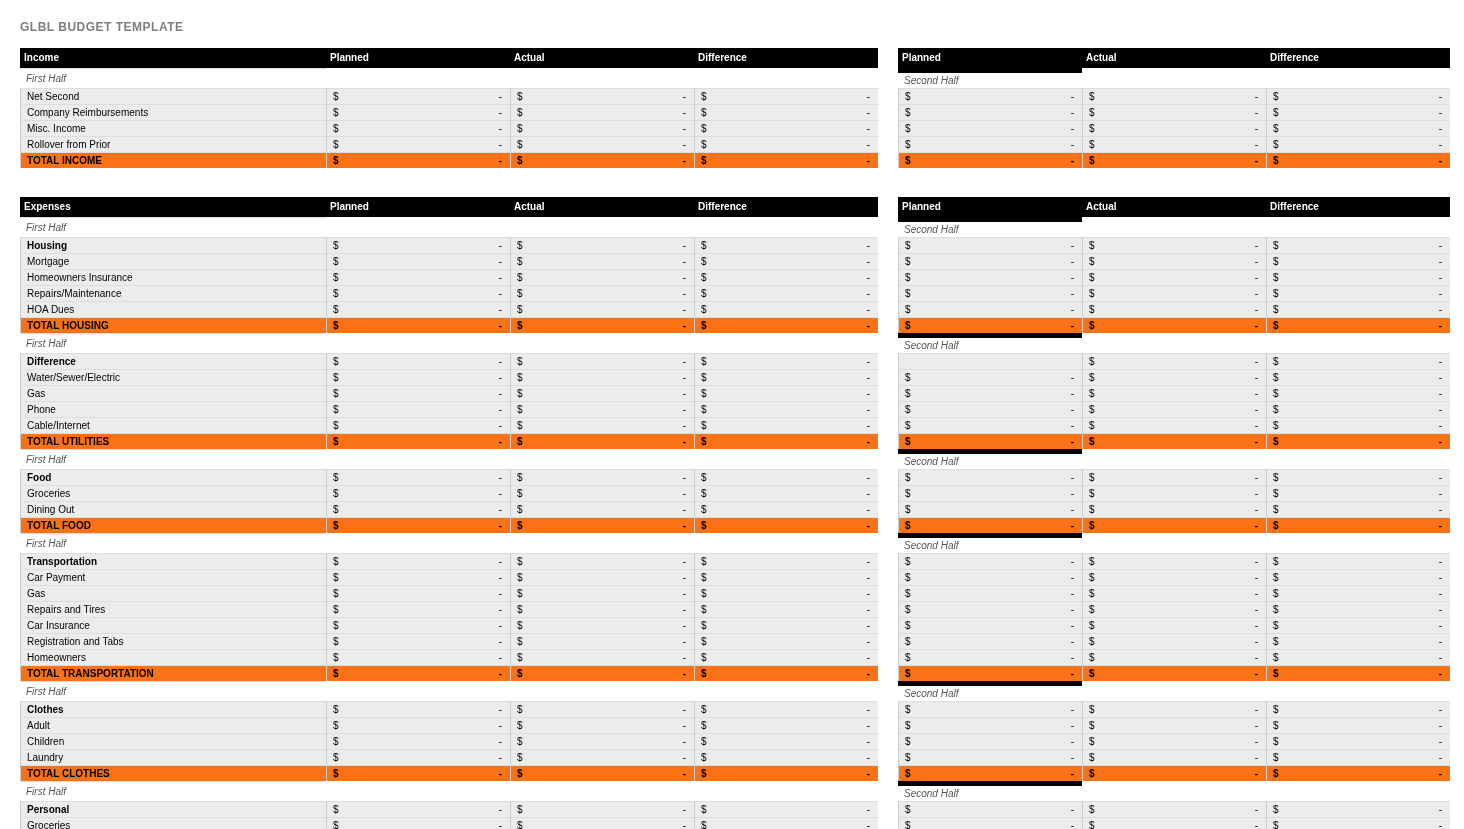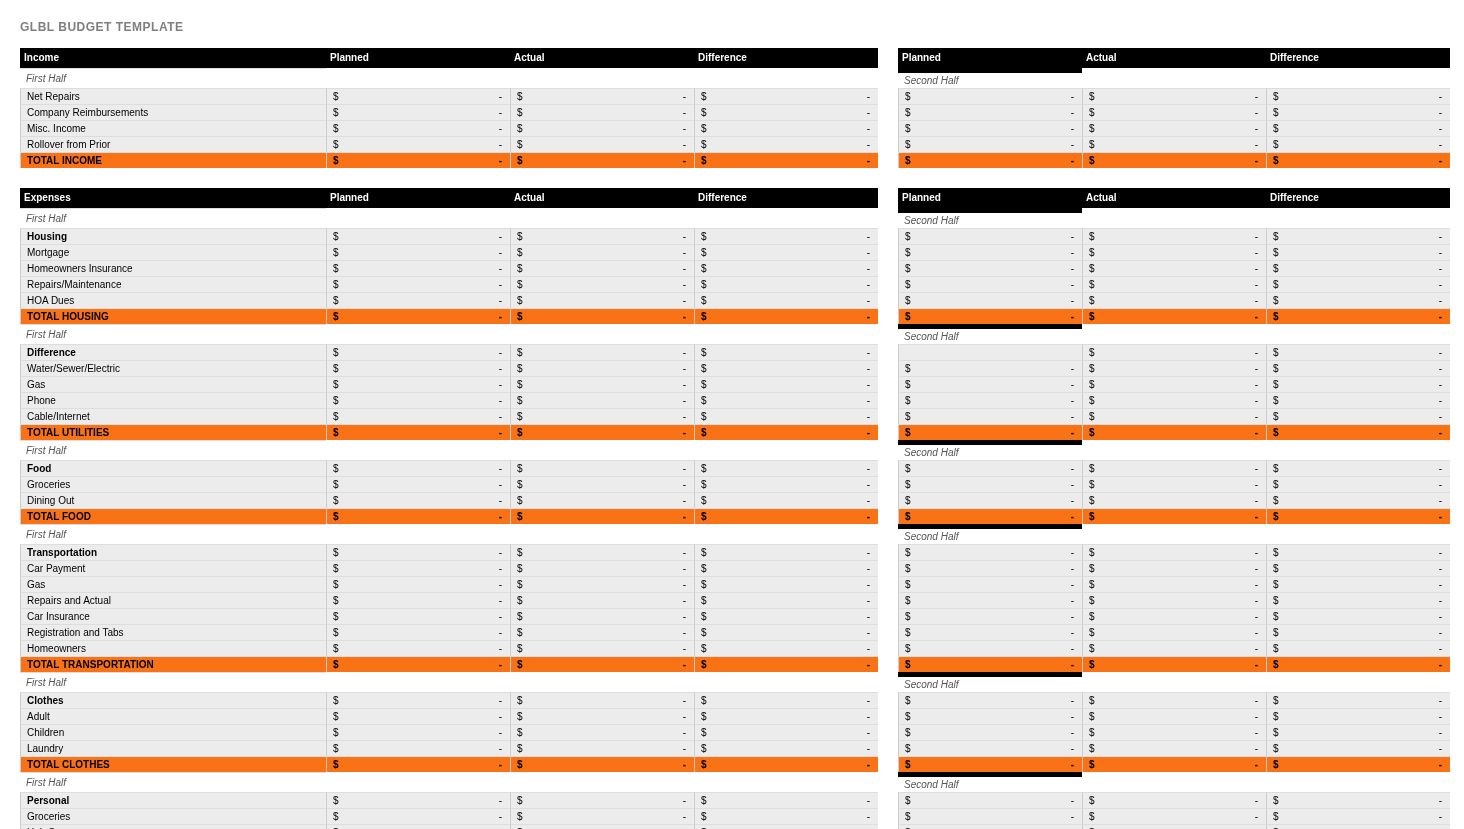--- a/index.html
+++ b/index.html
@@ -10,21 +10,21 @@
     padding: 20px;
     width: 1464px;
   }
   .title {
     font-size: 12px;
     font-weight: bold;
     color: #7f7f7f;
     letter-spacing: 0.5px;
     margin-bottom: 14px;
   }
-  .section { margin-bottom: 20px; }
+  .section { margin-bottom: 29px; }
   table {
     border-collapse: separate;
     border-spacing: 0;
     width: 100%;
     table-layout: fixed;
   }
   col.label-col { width: 306px; }
   col.val-col   { width: 184px; }
   col.gap-col   { width: 20px; }
 
@@ -133,21 +133,21 @@
         <td class="lbl">First Half</td>
         <td></td>
             <td></td>
             <td></td>
         <td class="gap"></td>
         <td class="right-lbl">Second Half</td>
             <td></td>
             <td></td>
       </tr>
           <tr class="row">
-        <td class="lbl">Net Repairs</td>
+        <td class="lbl">Net Second</td>
         <td class="val ">
               <span class="cur">$</span>
               <span class="amt">-</span>
             </td>
             <td class="val ">
               <span class="cur">$</span>
               <span class="amt">-</span>
             </td>
             <td class="val ">
               <span class="cur">$</span>
@@ -868,21 +868,21 @@
             <td class="val ">
               <span class="cur">$</span>
               <span class="amt">-</span>
             </td>
             <td class="val ">
               <span class="cur">$</span>
               <span class="amt">-</span>
             </td>
       </tr>
           <tr class="row">
-        <td class="lbl">Repairs and Actual</td>
+        <td class="lbl">Repairs and Tires</td>
         <td class="val ">
               <span class="cur">$</span>
               <span class="amt">-</span>
             </td>
             <td class="val ">
               <span class="cur">$</span>
               <span class="amt">-</span>
             </td>
             <td class="val ">
               <span class="cur">$</span>

